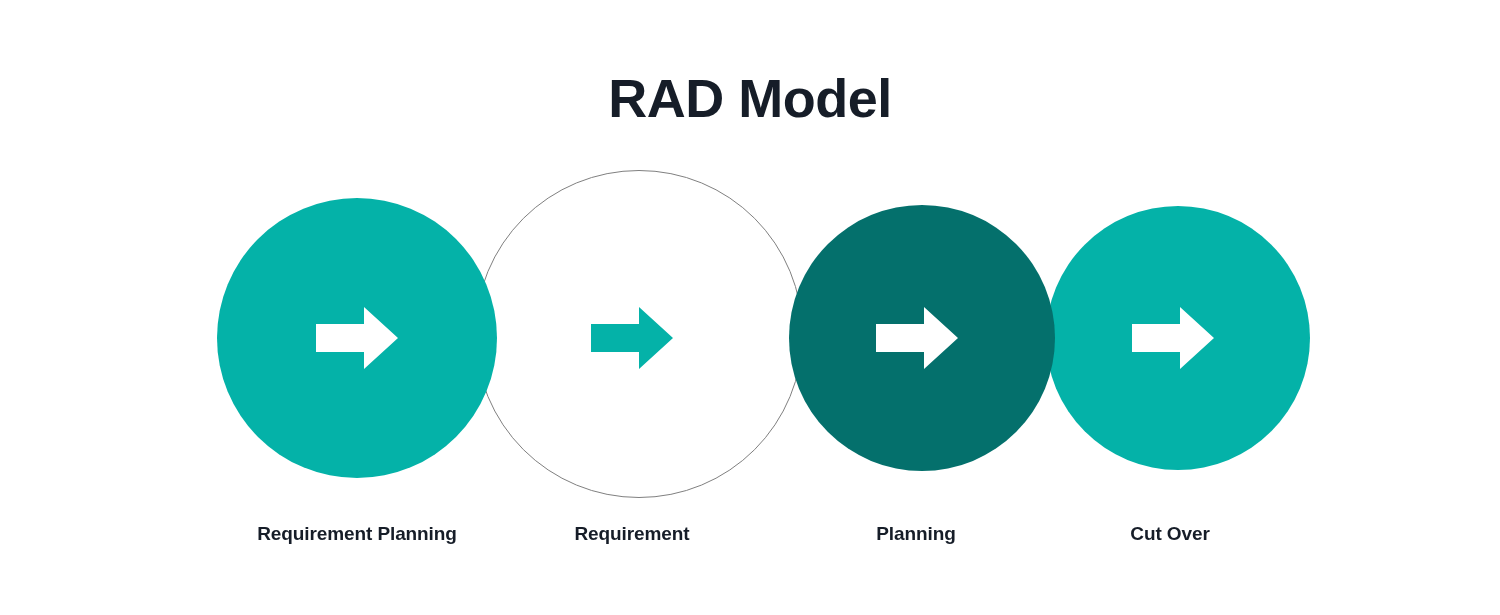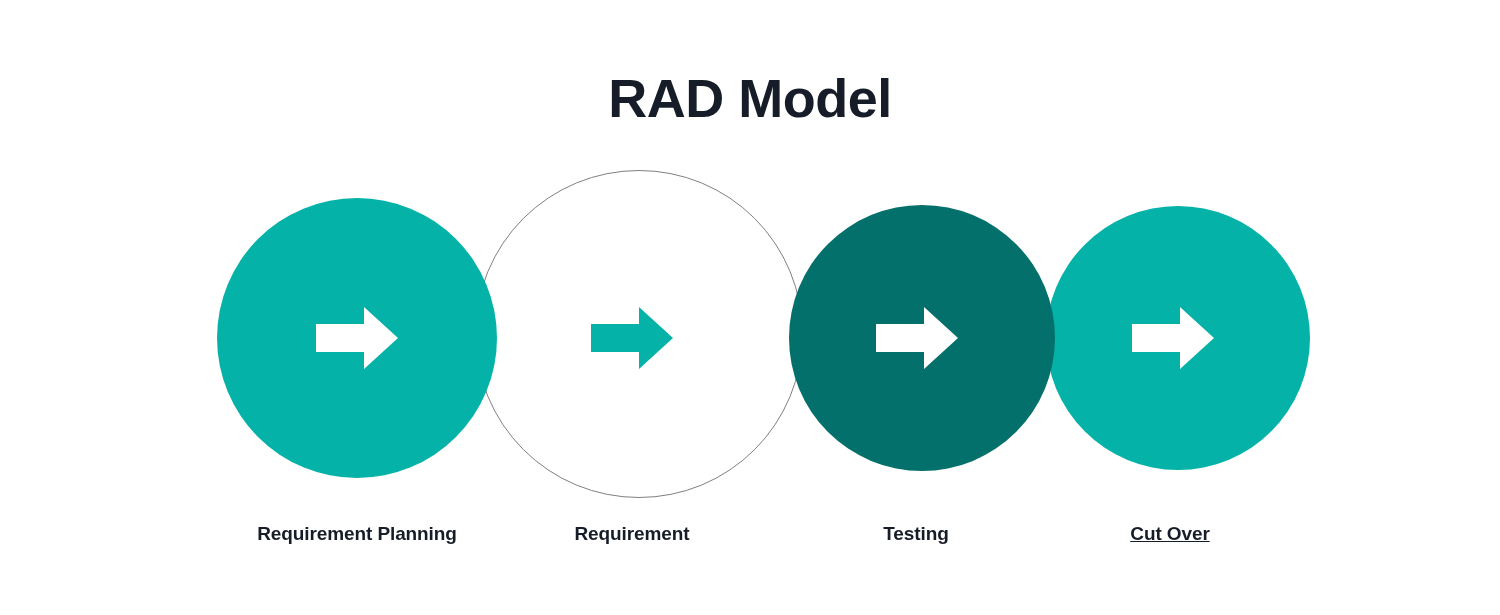--- a/index.html
+++ b/index.html
@@ -125,18 +125,18 @@
       <div class="node-circle filled" style="left:1046px; top:190px; width:264px; height:264px; background:#04b2a8;"></div>
       <svg class="node-arrow z2" style="left:1132px; top:291px;" width="82" height="62" viewBox="0 0 82 62" aria-hidden="true">
         <polygon points="0,17 48,17 48,0 82,31 48,62 48,45 0,45" fill="#ffffff"></polygon>
       </svg>
     </div>
 
     <div class="node-label" style="left:157px; top:507px; width:400px;">Requirement Planning</div>
 
     <div class="node-label" style="left:432px; top:507px; width:400px;">Requirement</div>
 
-    <div class="node-label" style="left:716px; top:507px; width:400px;">Testing</div>
+    <div class="node-label" style="left:716px; top:507px; width:400px;">Planning</div>
 
-    <div class="node-label" style="left:970px; top:507px; width:400px;text-decoration:underline;">Cut Over</div>
+    <div class="node-label" style="left:970px; top:507px; width:400px;">Cut Over</div>
 
   </div>
 </div>
 
 </body></html>

